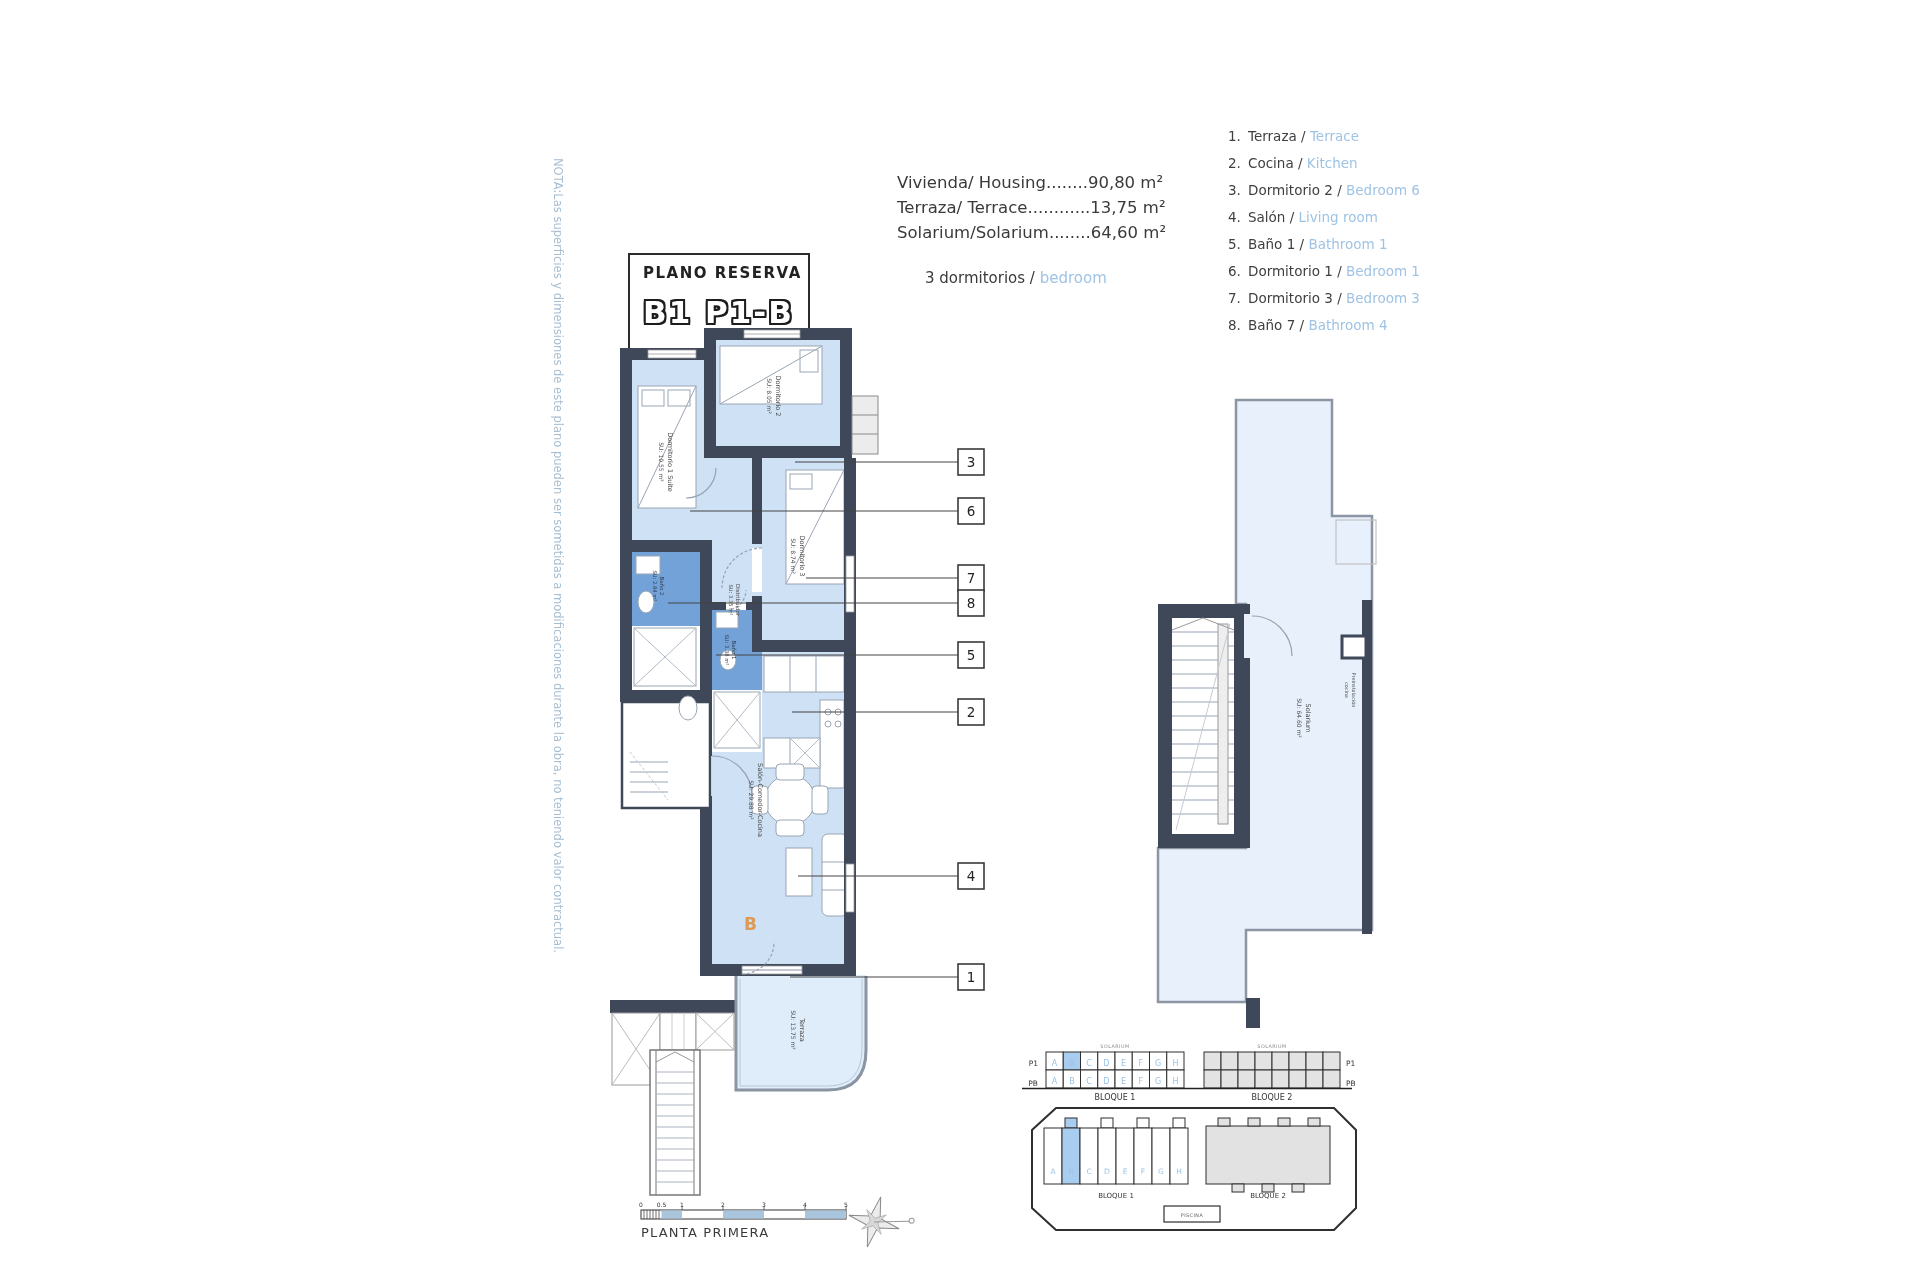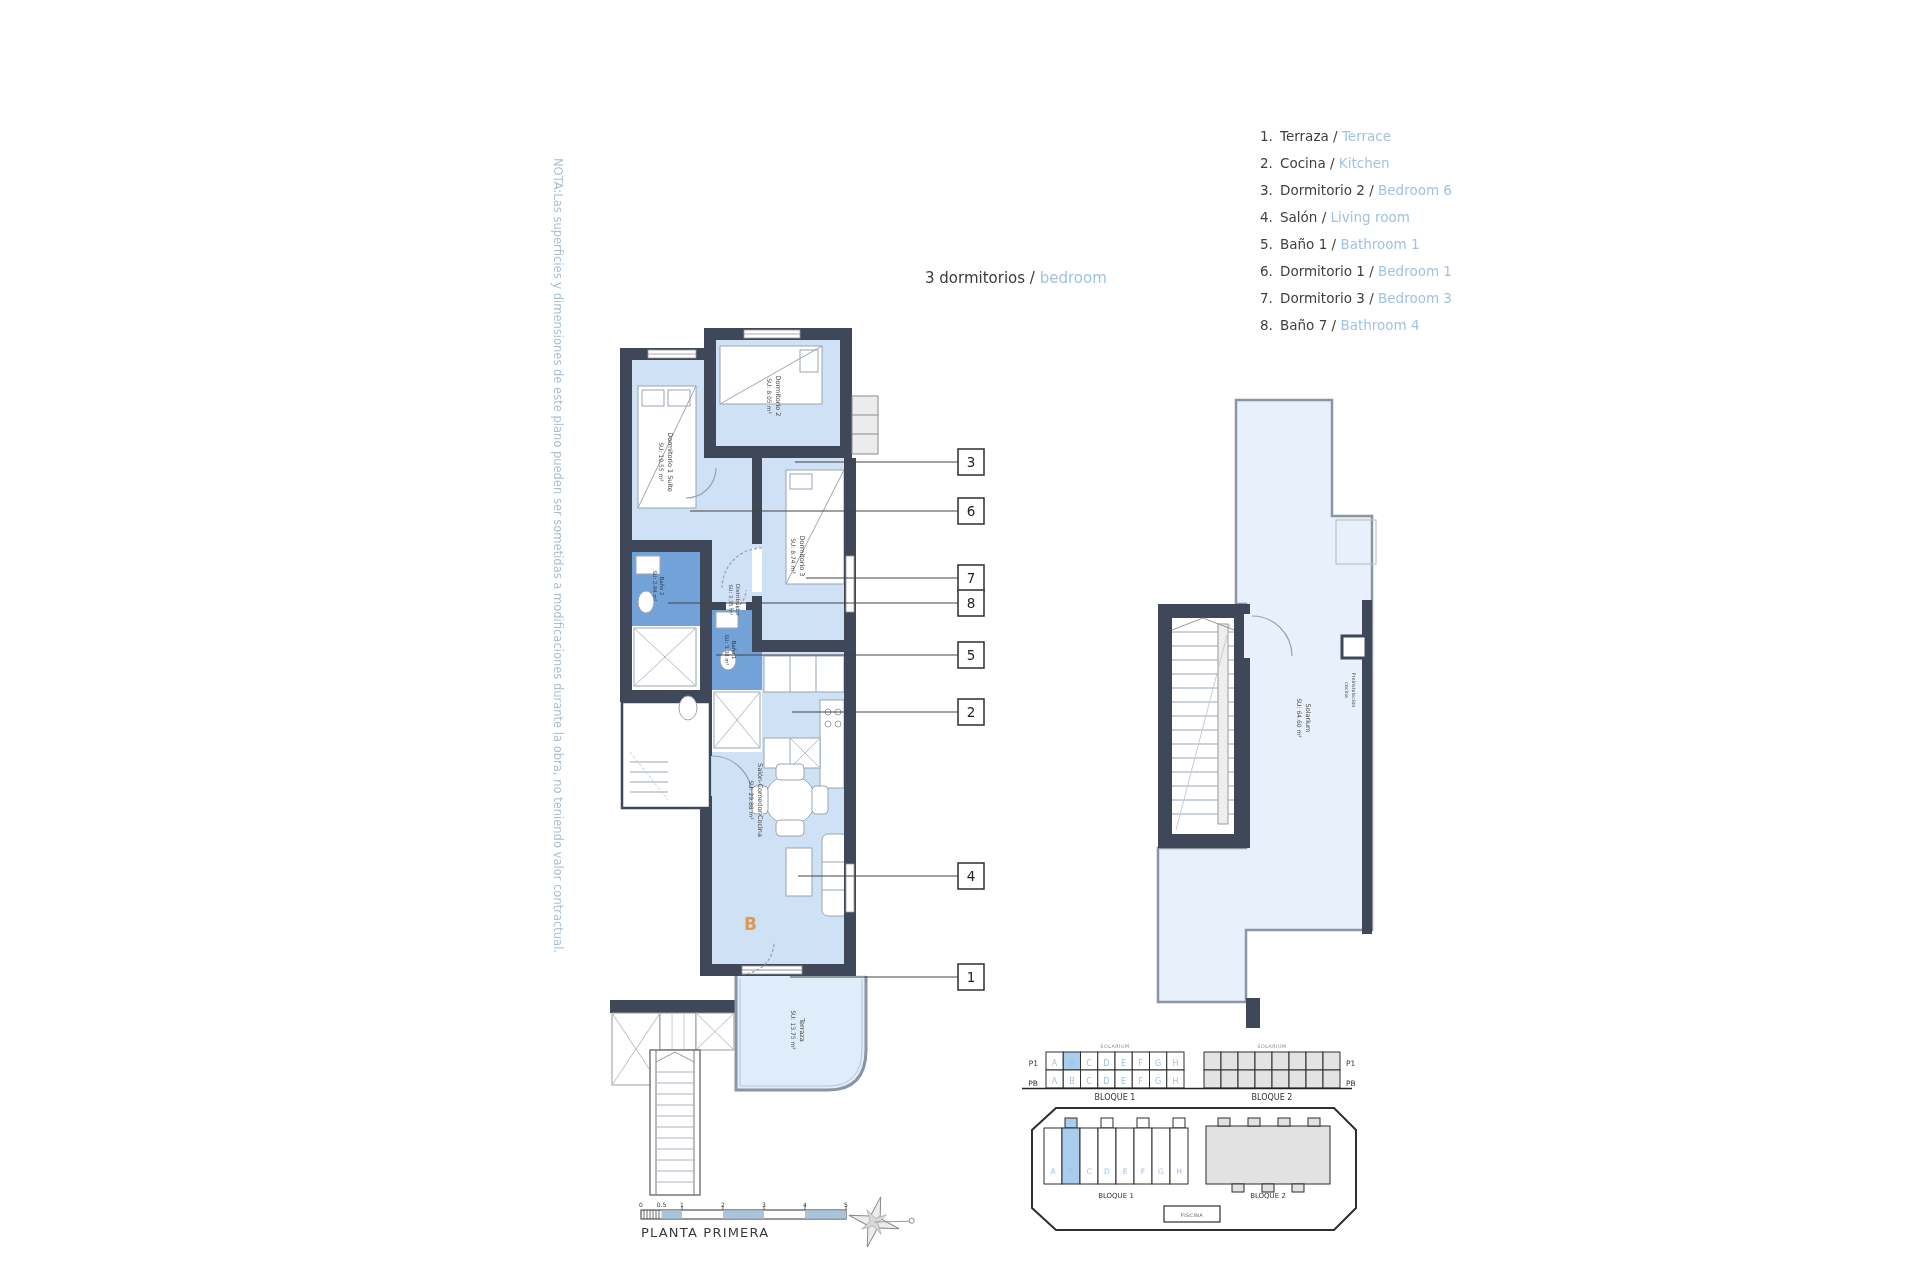--- a/index.html
+++ b/index.html
@@ -12,33 +12,42 @@
   .reserve-box{position:absolute;left:628px;top:253px;width:178px;height:96px;
                border:2px solid #2c2c2c;background:#fff;}
   .reserve-title{margin:9px 0 0 13px;font-size:15px;letter-spacing:1.5px;color:#222;font-weight:600;}
   .unit-code{margin:12px 0 0 13px;font-size:31px;font-weight:800;letter-spacing:2px;color:#fff;
              text-shadow:-2px -2px 0 #1d1d1d,2px -2px 0 #1d1d1d,-2px 2px 0 #1d1d1d,2px 2px 0 #1d1d1d,
                          -2px 0 0 #1d1d1d,2px 0 0 #1d1d1d,0 -2px 0 #1d1d1d,0 2px 0 #1d1d1d;}
   .summary{position:absolute;left:897px;top:170px;font-size:16.5px;color:#3a3a3a;
            line-height:25px;font-weight:500;}
   .bedrooms{position:absolute;left:925px;top:269px;font-size:15px;color:#3a3a3a;text-align:center;}
   .blue-txt{color:#9fc3e4;}
-  .legend{position:absolute;left:1260px;top:128px;font-size:13.5px;color:#3f3f3f;
+  .legend{position:absolute;left:1228px;top:128px;font-size:13.5px;color:#3f3f3f;
           list-style:none;margin:0;padding:0;}
   .legend li{margin-bottom:11px;}
   .legend .num{display:inline-block;width:20px;}
 </style>
 </head>
 <body>
 
 <div id="canvas">
 
   <div class="note-vert">NOTA:Las superficies y dimensiones de este plano pueden ser sometidas a modificaciones durante la obra, no teniendo valor contractual.</div>
 
-
+  <div class="reserve-box">
+    <div class="reserve-title">PLANO RESERVA</div>
+    <div class="unit-code">B1 P1-B</div>
+  </div>
+
+  <div class="summary">
+    <div>Vivienda/ Housing........90,80 m²</div>
+    <div>Terraza/ Terrace............13,75 m²</div>
+    <div>Solarium/Solarium........64,60 m²</div>
+  </div>
   <div class="bedrooms">
     <span>3 dormitorios /</span>
     <span class="blue-txt">bedroom</span>
   </div>
 
   <ul class="legend">
     <li><span class="num">1.</span><span>Terraza /</span> <span class="blue-txt">Terrace</span></li>
     <li><span class="num">2.</span><span>Cocina /</span> <span class="blue-txt">Kitchen</span></li>
     <li><span class="num">3.</span><span>Dormitorio 2 /</span> <span class="blue-txt">Bedroom 6</span></li>
     <li><span class="num">4.</span><span>Salón /</span> <span class="blue-txt">Living room</span></li>

